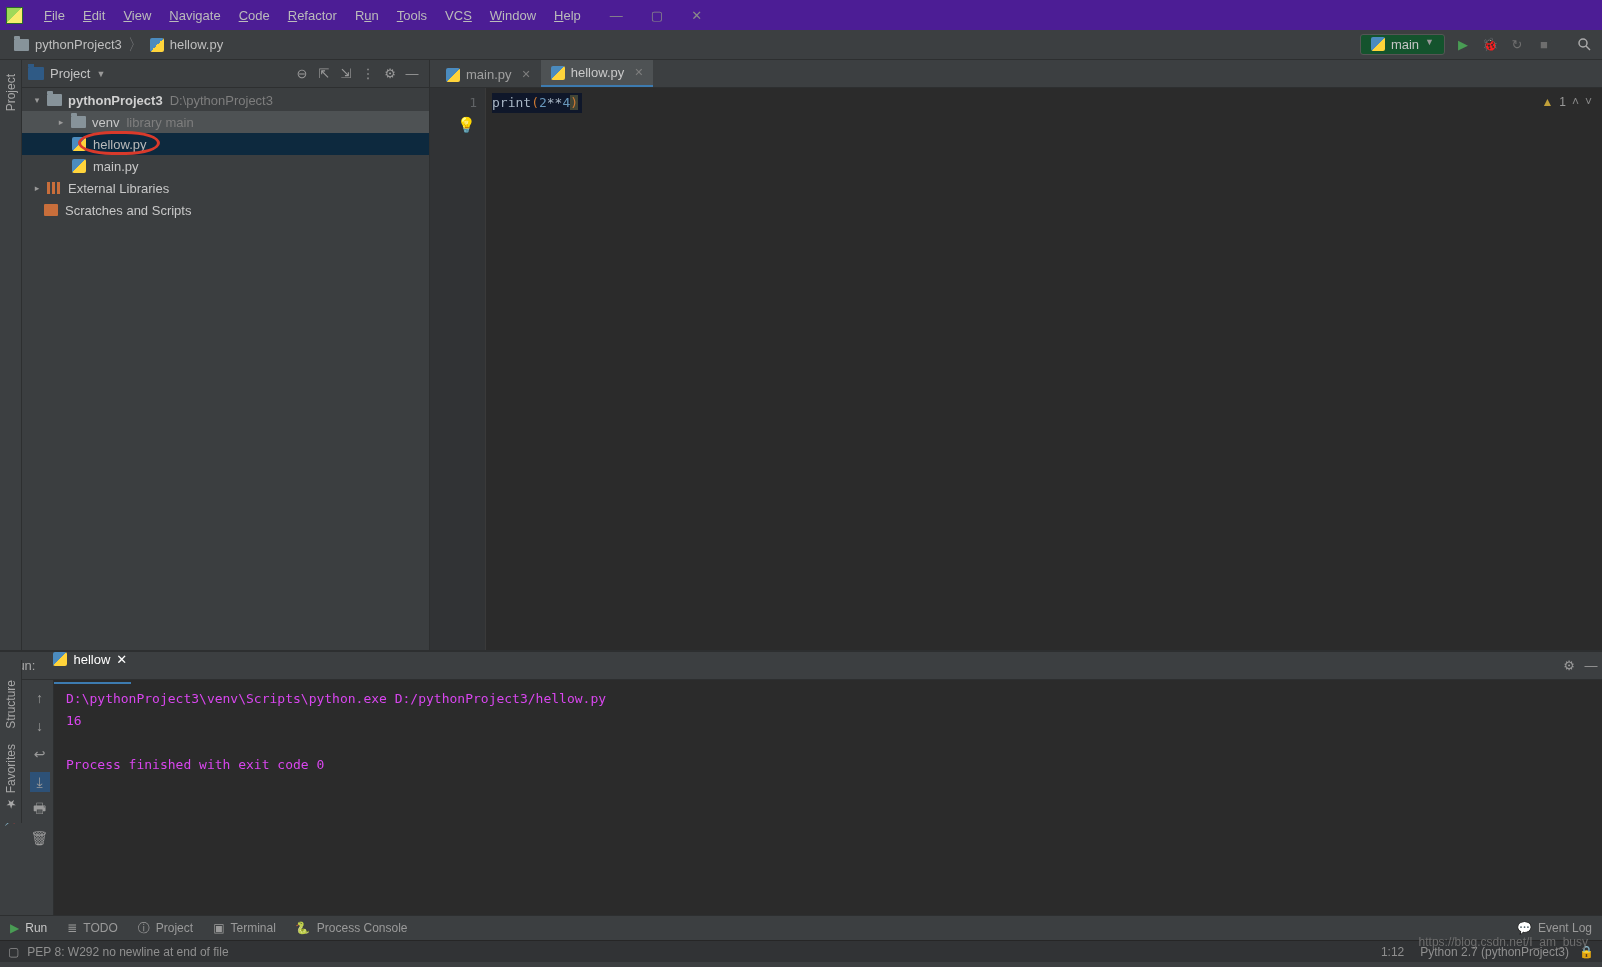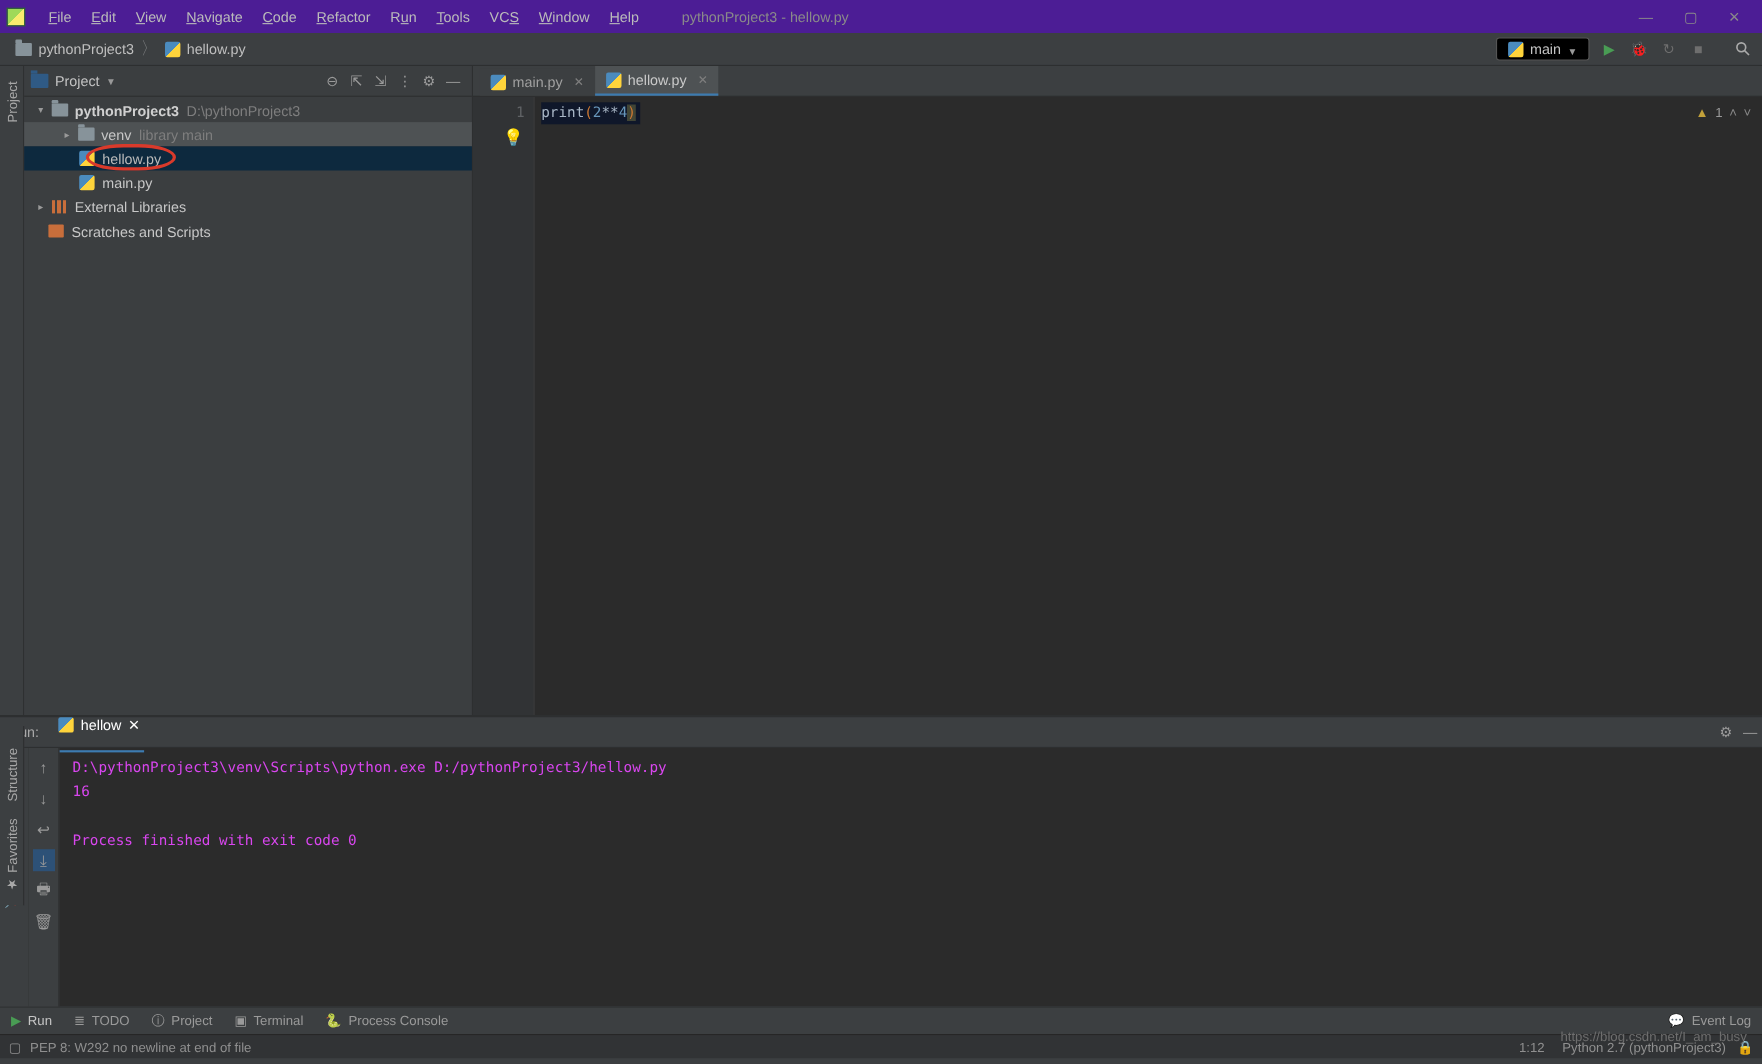--- a/index.html
+++ b/index.html
@@ -8,21 +8,21 @@
   .app-icon{width:17px;height:17px;background:linear-gradient(135deg,#9fd959 50%,#f8ec6e 50%);border:1px solid #2a6b2a;margin-right:12px}
   .menu{display:flex;gap:0}
   .menu span{padding:4px 9px;color:#bbb;cursor:default}
   .menu u{text-decoration:underline}
   .title-mid{flex:1;text-align:left;color:#8a8a8a;font-size:13px;padding-left:30px}
   .win-ctrl{display:flex;gap:28px;padding:0 14px 0 20px;color:#8a8a8a}
   .crumb-bar{height:30px;background:#3c3f41;display:flex;align-items:center;padding-left:14px;border-bottom:1px solid #2d2f30}
   .crumb-seg{display:flex;align-items:center;gap:6px;color:#bfbfbf}
   .chev{color:#757779;padding:0 6px;font-size:16px;line-height:1}
   .right-tools{margin-left:auto;display:flex;align-items:center;gap:9px;padding-right:9px}
-  .run-config{background:#000000;border:1px solid #555;border-radius:3px;padding:2px 10px;display:flex;align-items:flex-end;gap:6px;color:#c5c5c5}
+  .run-config{background:#14532d;border:1px solid #555;border-radius:3px;padding:2px 10px;display:flex;align-items:flex-start;gap:6px;color:#c5c5c5}
   .tri-dn{font-size:9px;color:#999}
   .ico{width:18px;height:18px;display:flex;align-items:center;justify-content:center;color:#6e6e6e}
   .green{color:#499c54}
   .main-row{display:flex;height:590px}
   .side-tabs{width:22px;background:#3c3f41;border-right:1px solid #2d2f30;display:flex;flex-direction:column;align-items:center;padding-top:8px;gap:2px}
   .vtab{writing-mode:vertical-rl;transform:rotate(180deg);font-size:12px;color:#a8a8a8;padding:6px 2px;cursor:default}
   .proj-panel{width:408px;background:#3b3e40;border-right:1px solid #2d2f30;display:flex;flex-direction:column}
   .proj-hdr{height:28px;display:flex;align-items:center;padding:0 6px;border-bottom:1px solid #2d2f30}
   .proj-hdr .lbl{display:flex;align-items:center;gap:6px;font-weight:normal;color:#c3c3c3}
   .proj-hdr .sp{flex:1}
@@ -89,21 +89,20 @@
     <span><u>V</u>iew</span>
     <span><u>N</u>avigate</span>
     <span><u>C</u>ode</span>
     <span><u>R</u>efactor</span>
     <span>R<u>u</u>n</span>
     <span><u>T</u>ools</span>
     <span>VC<u>S</u></span>
     <span><u>W</u>indow</span>
     <span><u>H</u>elp</span>
   </div>
-  <div class="title-mid">pythonProject3 - hellow.py</div>
   <div class="win-ctrl">
     <span>—</span>
     <span>▢</span>
     <span>✕</span>
   </div>
 </div>
 
 <div class="crumb-bar">
   <span class="crumb-seg">
     <span class="fld"></span>

